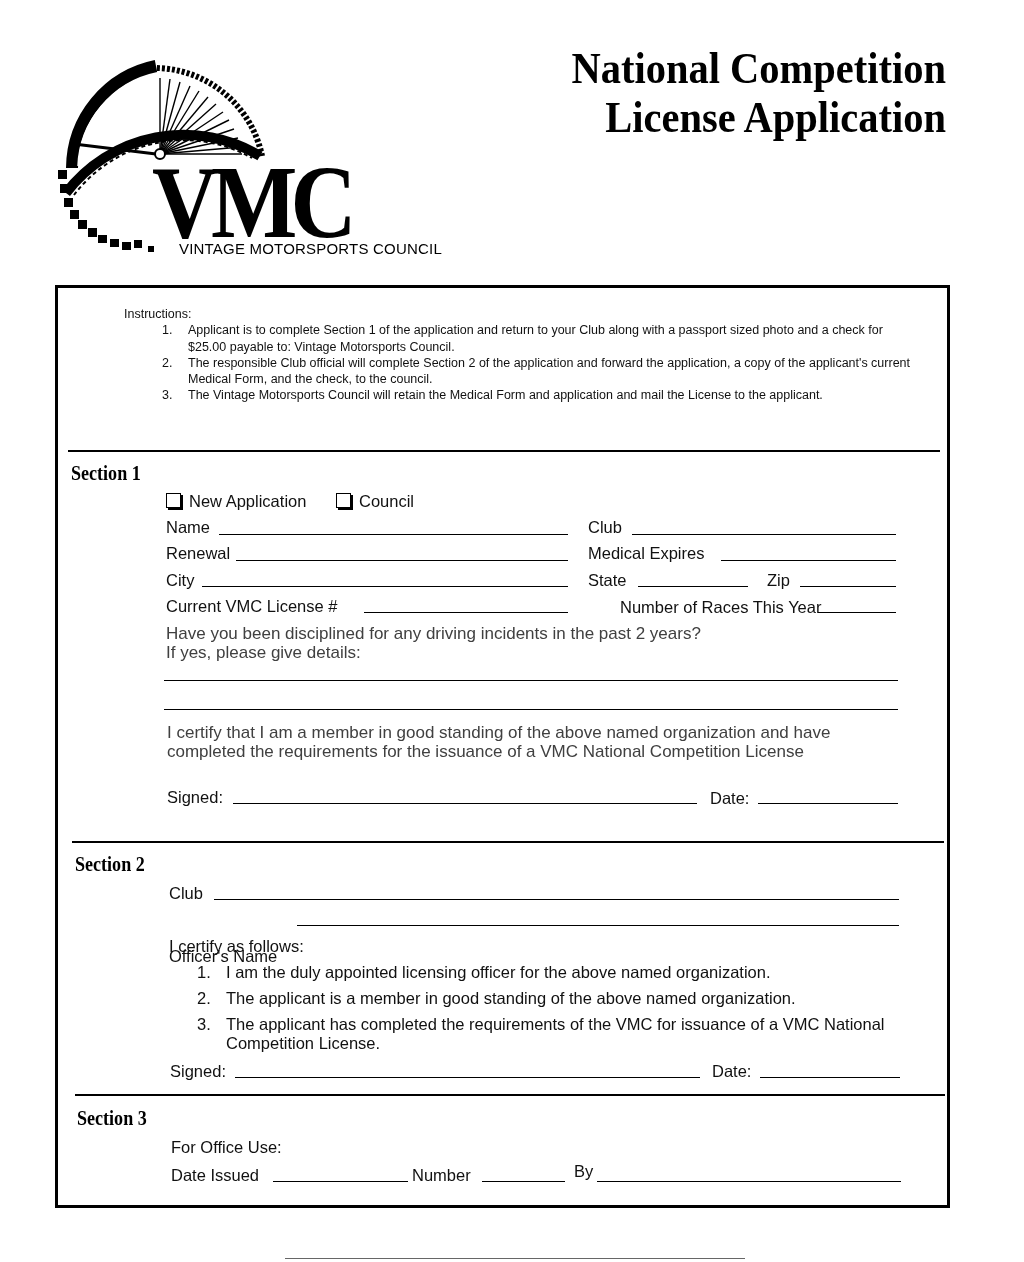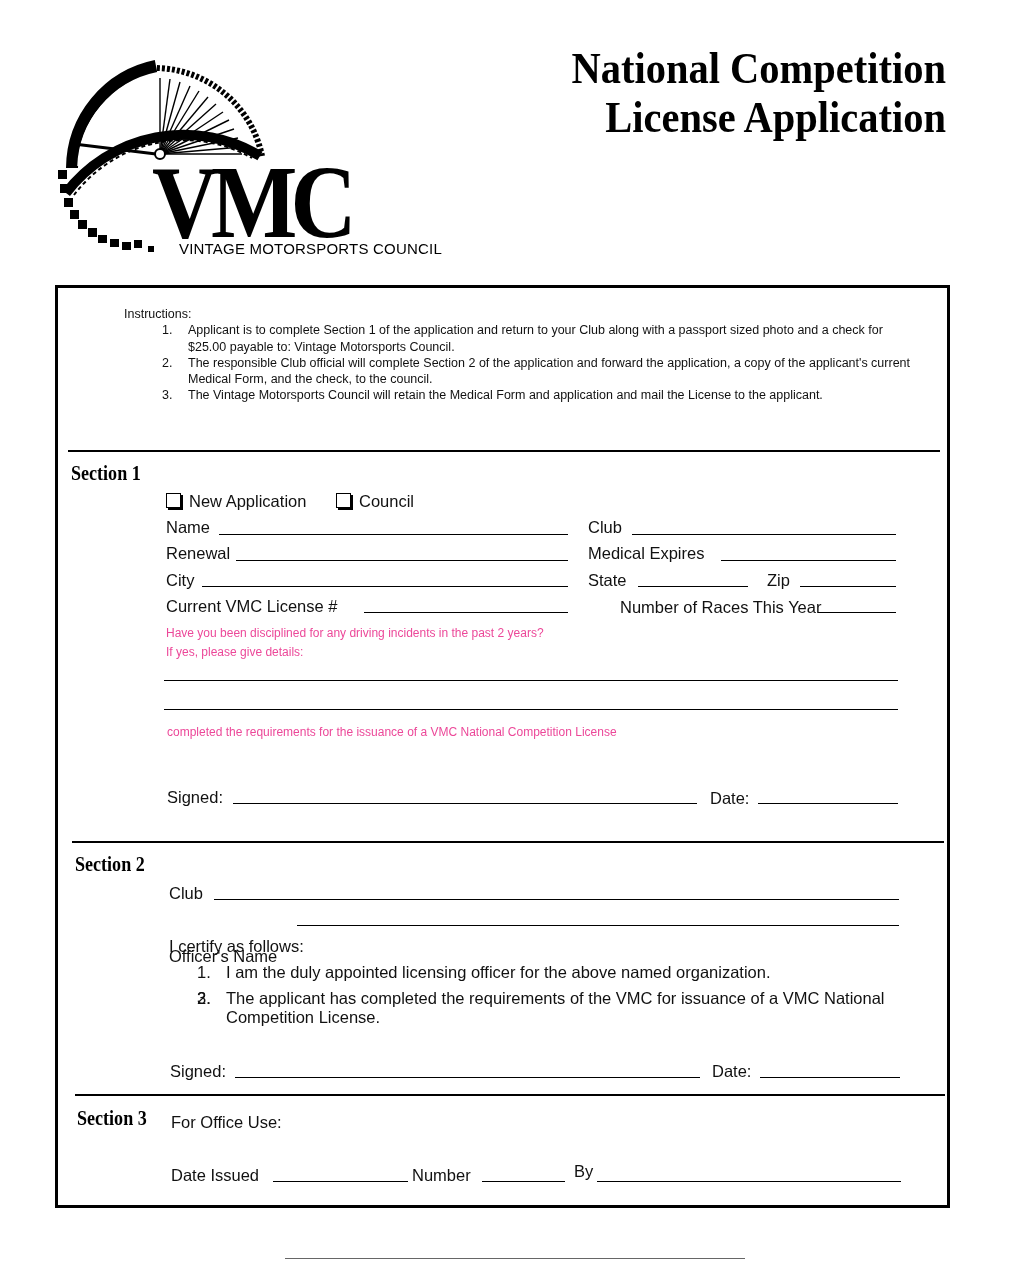--- a/index.html
+++ b/index.html
@@ -18,21 +18,21 @@
   
   #instr { left: 124px; top: 306px; font-size: 12.5px; line-height: 16.3px; color: #111; }
   #instr .ititle { display: block; }
   #instr ol { margin: 0; padding: 0; list-style: none; }
   #instr li { position: relative; padding-left: 64px; }
   #instr li .num { position: absolute; left: 38px; }
   
   .lbl { position: absolute; font-size: 16.5px; white-space: nowrap; color: #111; }
   .line { position: absolute; height: 0; border-top: 1.5px solid #000; }
   .chk { display: inline-block; width: 13px; height: 13px; border: 1.5px solid #000; box-shadow: 2px 2px 0 #000; vertical-align: -1px; margin-right: 8px; background: #fff; }
-  .para { position: absolute; font-size: 12px; line-height: 19px; color: #ec4899; }
+  .para { position: absolute; font-size: 17px; line-height: 19px; color: #404040; }
   .olist { position: absolute; font-size: 16.5px; line-height: 19px; color: #111; }
   .olist .item { position: relative; padding-left: 57px; margin-bottom: 7px; }
   .olist .item .n { position: absolute; left: 28px; }
 </style>
 </head>
 <body>
 
 <svg id="logo" class="abs" viewBox="0 0 440 210">
 
   <path d="M12 130 A150 150 0 0 1 208 100" fill="none" stroke="#000" stroke-width="0"></path>
@@ -125,53 +125,54 @@
 <div class="line" style="left:818px; top:612px; width:78px;"></div>
 
 <div class="para" style="left:166px; top:624px;">
   <div>Have you been disciplined for any driving incidents in the past 2 years?</div>
   <div>If yes, please give details:</div>
 </div>
 <div class="line" style="left:164px; top:680px; width:734px;"></div>
 <div class="line" style="left:164px; top:709px; width:734px;"></div>
 
 <div class="para" style="left:167px; top:723px;">
+  <div>I certify that I am a member in good standing of the above named organization and have</div>
   <div>completed the requirements for the issuance of a VMC National Competition License</div>
 </div>
 
 <div class="lbl" style="left:167px; top:788px;">Signed:</div>
 <div class="line" style="left:233px; top:803px; width:464px;"></div>
 <div class="lbl" style="left:710px; top:789px;">Date:</div>
 <div class="line" style="left:758px; top:803px; width:140px;"></div>
 
 <div class="rule" style="left:72px; top:841px; width:872px;"></div>
 
 <div class="sec-title" style="left:75px; top:852px;">Section 2</div>
 
 <div class="lbl" style="left:169px; top:884px;">Club</div>
 <div class="line" style="left:214px; top:899px; width:685px;"></div>
 <div class="lbl" style="left:169px; top:911px;margin-top:36px;">Officer's Name</div>
 <div class="line" style="left:297px; top:925px; width:602px;"></div>
 <div class="lbl" style="left:169px; top:937px;">I certify as follows:</div>
 
 <div class="olist" style="left:169px; top:963px; width:735px;">
   <div class="item"><span class="n">1.</span><span>I am the duly appointed licensing officer for the above named organization.</span></div>
-  <div class="item"><span class="n">2.</span></div>
+  <div class="item"><span class="n">2.</span><span>The applicant is a member in good standing of the above named organization.</span></div>
   <div class="item"><span class="n">3.</span><span>The applicant has completed the requirements of the VMC for issuance of a VMC National Competition License.</span></div>
 </div>
 
 <div class="lbl" style="left:170px; top:1062px;">Signed:</div>
 <div class="line" style="left:235px; top:1077px; width:465px;"></div>
 <div class="lbl" style="left:712px; top:1062px;">Date:</div>
 <div class="line" style="left:760px; top:1077px; width:140px;"></div>
 
 <div class="rule" style="left:75px; top:1094px; width:870px;"></div>
 
 <div class="sec-title" style="left:77px; top:1106px;">Section 3</div>
-<div class="lbl" style="left:171px; top:1113px;">For Office Use:</div>
+<div class="lbl" style="left:171px; top:1138px;">For Office Use:</div>
 <div class="lbl" style="left:171px; top:1166px;">Date Issued</div>
 <div class="line" style="left:273px; top:1181px; width:135px;"></div>
 <div class="lbl" style="left:412px; top:1166px;">Number</div>
 <div class="line" style="left:482px; top:1181px; width:83px;"></div>
 <div class="lbl" style="left:574px; top:1162px;text-align:right;">By</div>
 <div class="line" style="left:597px; top:1181px; width:304px;"></div>
 
 <div class="line" style="left:285px; top:1258px; width:460px; border-top-width:1px; opacity:0.6;"></div>
 
 </body></html>

